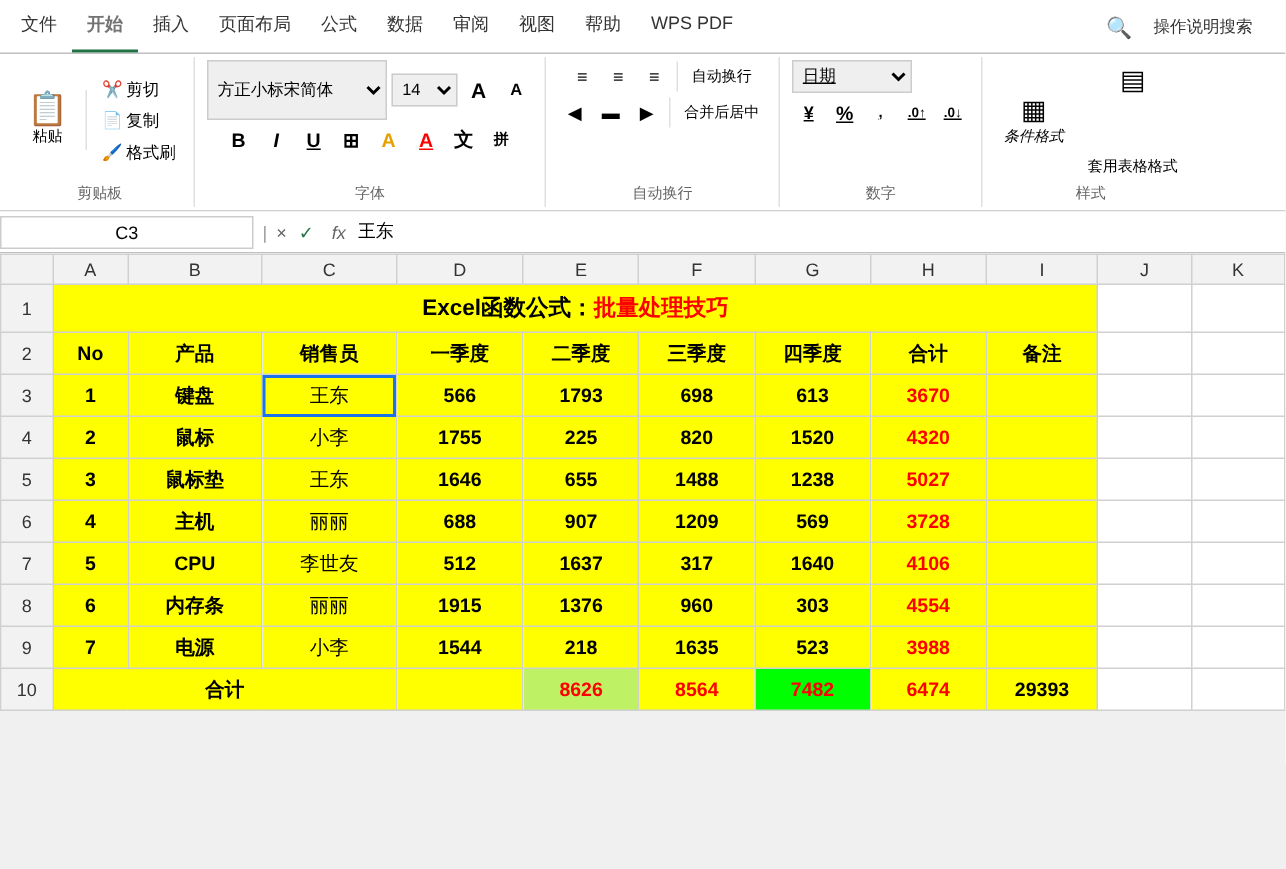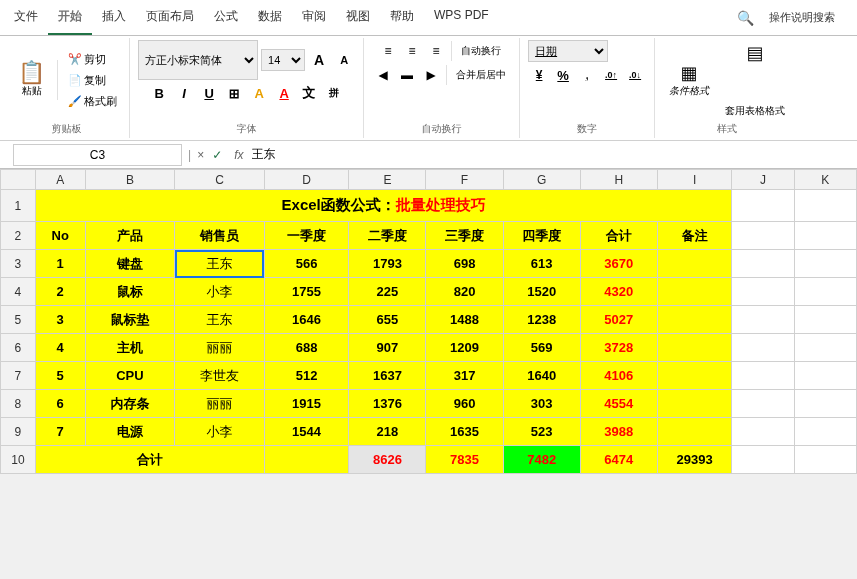--- a/index.html
+++ b/index.html
@@ -36,21 +36,21 @@
     
     .num-group-inner { display: flex; flex-direction: column; gap: 2px; align-items: flex-start; text-decoration: underline; }
     .num-row { display: flex; align-items: center; gap: 2px; }
     .num-select { height: 22px; font-size: 11px; border: 1px solid #ccc; padding: 0 2px; min-width: 80px; }
 
     
     .style-btn { display: flex; flex-direction: column; align-items: center; justify-content: center; padding: 2px 6px; cursor: pointer; border-radius: 2px; font-size: 10px; min-width: 40px; }
     .style-icon { font-size: 18px; }
 
     
-    .formula-bar { display: flex; align-items: center; background: #fff; border-bottom: 1px solid #c0c0c0; padding: 2px 13px; height: 28px; gap: 4px; }
+    .formula-bar { display: flex; align-items: center; background: #fff; border-bottom: 1px solid #c0c0c0; padding: 2px 0; height: 28px; gap: 4px; }
     .cell-ref { border: 1px solid #ccc; padding: 2px 6px; min-width: 60px; font-size: 12px; text-align: center; height: 22px; }
     .formula-input { flex: 1; border: none; outline: none; font-size: 12px; height: 22px; }
 
     
     .spreadsheet { background: #fff; overflow: hidden; }
     .sheet-table { border-collapse: collapse; table-layout: fixed; width: 100%; font-size: 13px; }
 
     
     .col-header { background: #f2f2f2; border: 1px solid #d0d0d0; text-align: center; font-size: 12px; color: #333; font-weight: normal; height: 20px; padding: 0; user-select: none; }
 
@@ -371,22 +371,22 @@
         <td class="cell cell-yellow cell-center cell-bold cell-red">3988</td>
         <td class="cell cell-yellow"></td>
         <td class="cell"></td>
         <td class="cell"></td>
       </tr>
 
       <tr class="row-h28">
         <td class="row-header cell">10</td>
         <td colspan="3" class="cell cell-yellow cell-center cell-bold">合计</td>
         <td class="cell cell-yellow cell-center cell-bold"></td>
-        <td class="cell cell-yellow cell-center cell-bold cell-red" style="background:#e5e5e5;margin-left:12px;">8626</td>
-        <td class="cell cell-yellow cell-center cell-bold cell-red">7835</td>
+        <td class="cell cell-yellow cell-center cell-bold cell-red" style="background:#bef264;margin-left:12px;">8626</td>
+        <td class="cell cell-yellow cell-center cell-bold cell-red">8564</td>
         <td class="cell cell-yellow cell-center cell-bold cell-red" style="background:#00ff00;">7482</td>
         <td class="cell cell-yellow cell-center cell-bold cell-red">6474</td>
         <td class="cell cell-yellow cell-center cell-bold">29393</td>
         <td class="cell"></td>
         <td class="cell"></td>
       </tr>
 
     </tbody>
   </table>
 </div>

